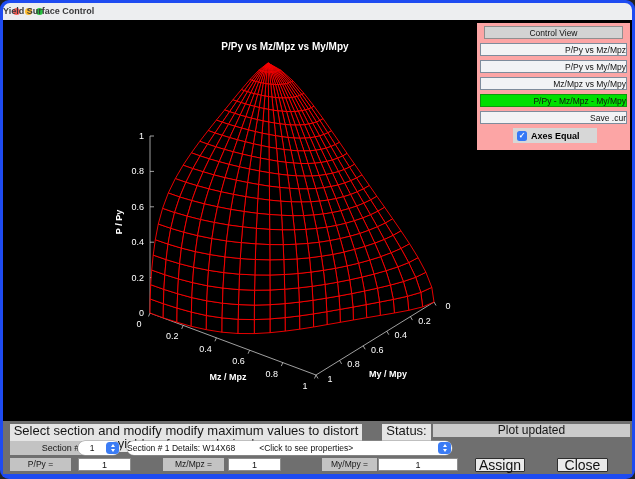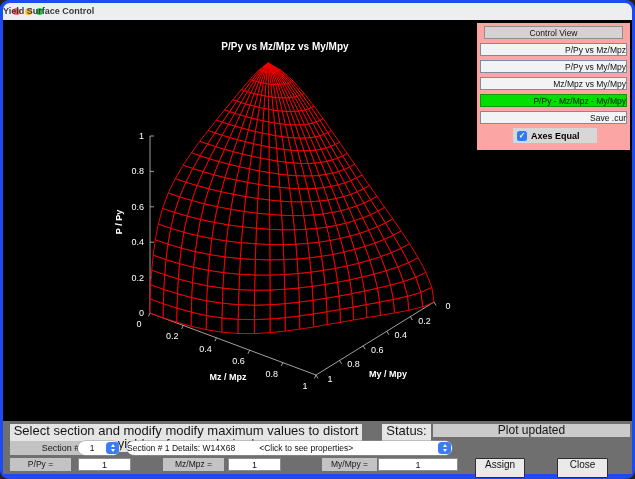--- a/index.html
+++ b/index.html
@@ -37,22 +37,22 @@
   .stepper{width:13px;height:12px;background:#3b7cf5;border-radius:3.5px;margin-left:auto;margin-right:1px;
            display:flex;flex-direction:column;align-items:center;justify-content:center;}
   .arr-up{width:0;height:0;border-left:2.5px solid transparent;border-right:2.5px solid transparent;
           border-bottom:3px solid #fff;margin-bottom:1.5px;}
   .arr-dn{width:0;height:0;border-left:2.5px solid transparent;border-right:2.5px solid transparent;
           border-top:3px solid #fff;}
   .fld{position:absolute;top:37px;height:13px;background:#fff;border:1px solid #8d8d8d;box-sizing:border-box;
        font-size:9px;text-align:center;color:#111;padding:0;font-family:"Liberation Sans",sans-serif;}
   .rowlbl{position:absolute;top:37px;height:13px;background:#c3c3c3;color:#161616;font-size:8.5px;
           text-align:center;line-height:13px;}
-  .pbtn{position:absolute;top:37px;height:20px;background:#eaeaea;border:1px solid #2e2e2e;box-sizing:border-box;
-        font-size:10px;text-align:center;line-height:12px;color:#111;border-radius:1px;}
+  .pbtn{position:absolute;top:37px;height:14px;background:#eaeaea;border:1px solid #2e2e2e;box-sizing:border-box;
+        font-size:14px;text-align:center;line-height:12px;color:#111;border-radius:1px;}
 </style>
 </head>
 <body>
 
 <div class="window">
 
   <div class="titlebar">
     <div class="tl red"></div>
     <div class="tl yellow"></div>
     <div class="tl green"></div>

